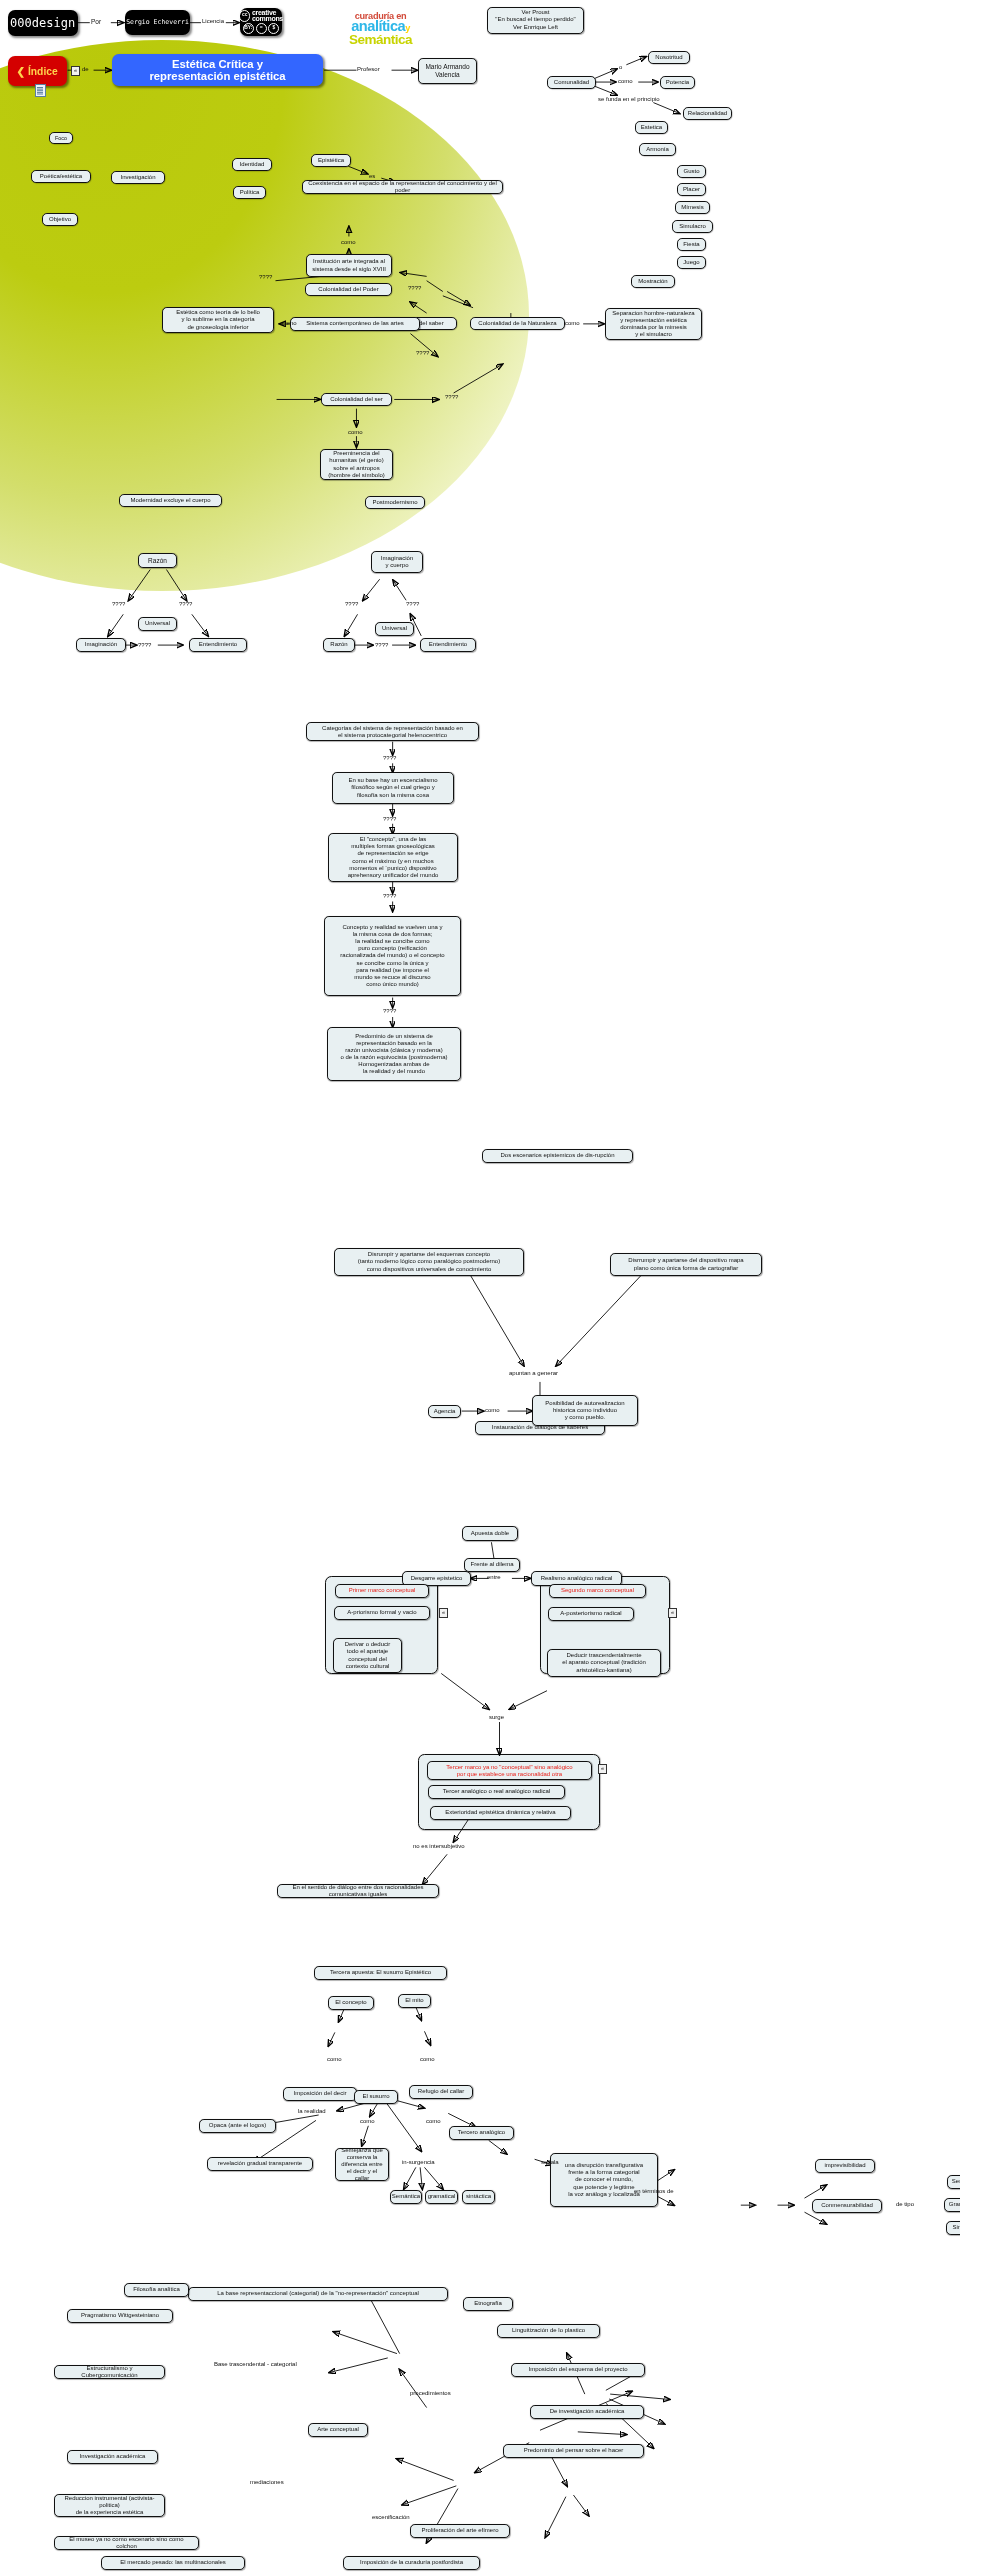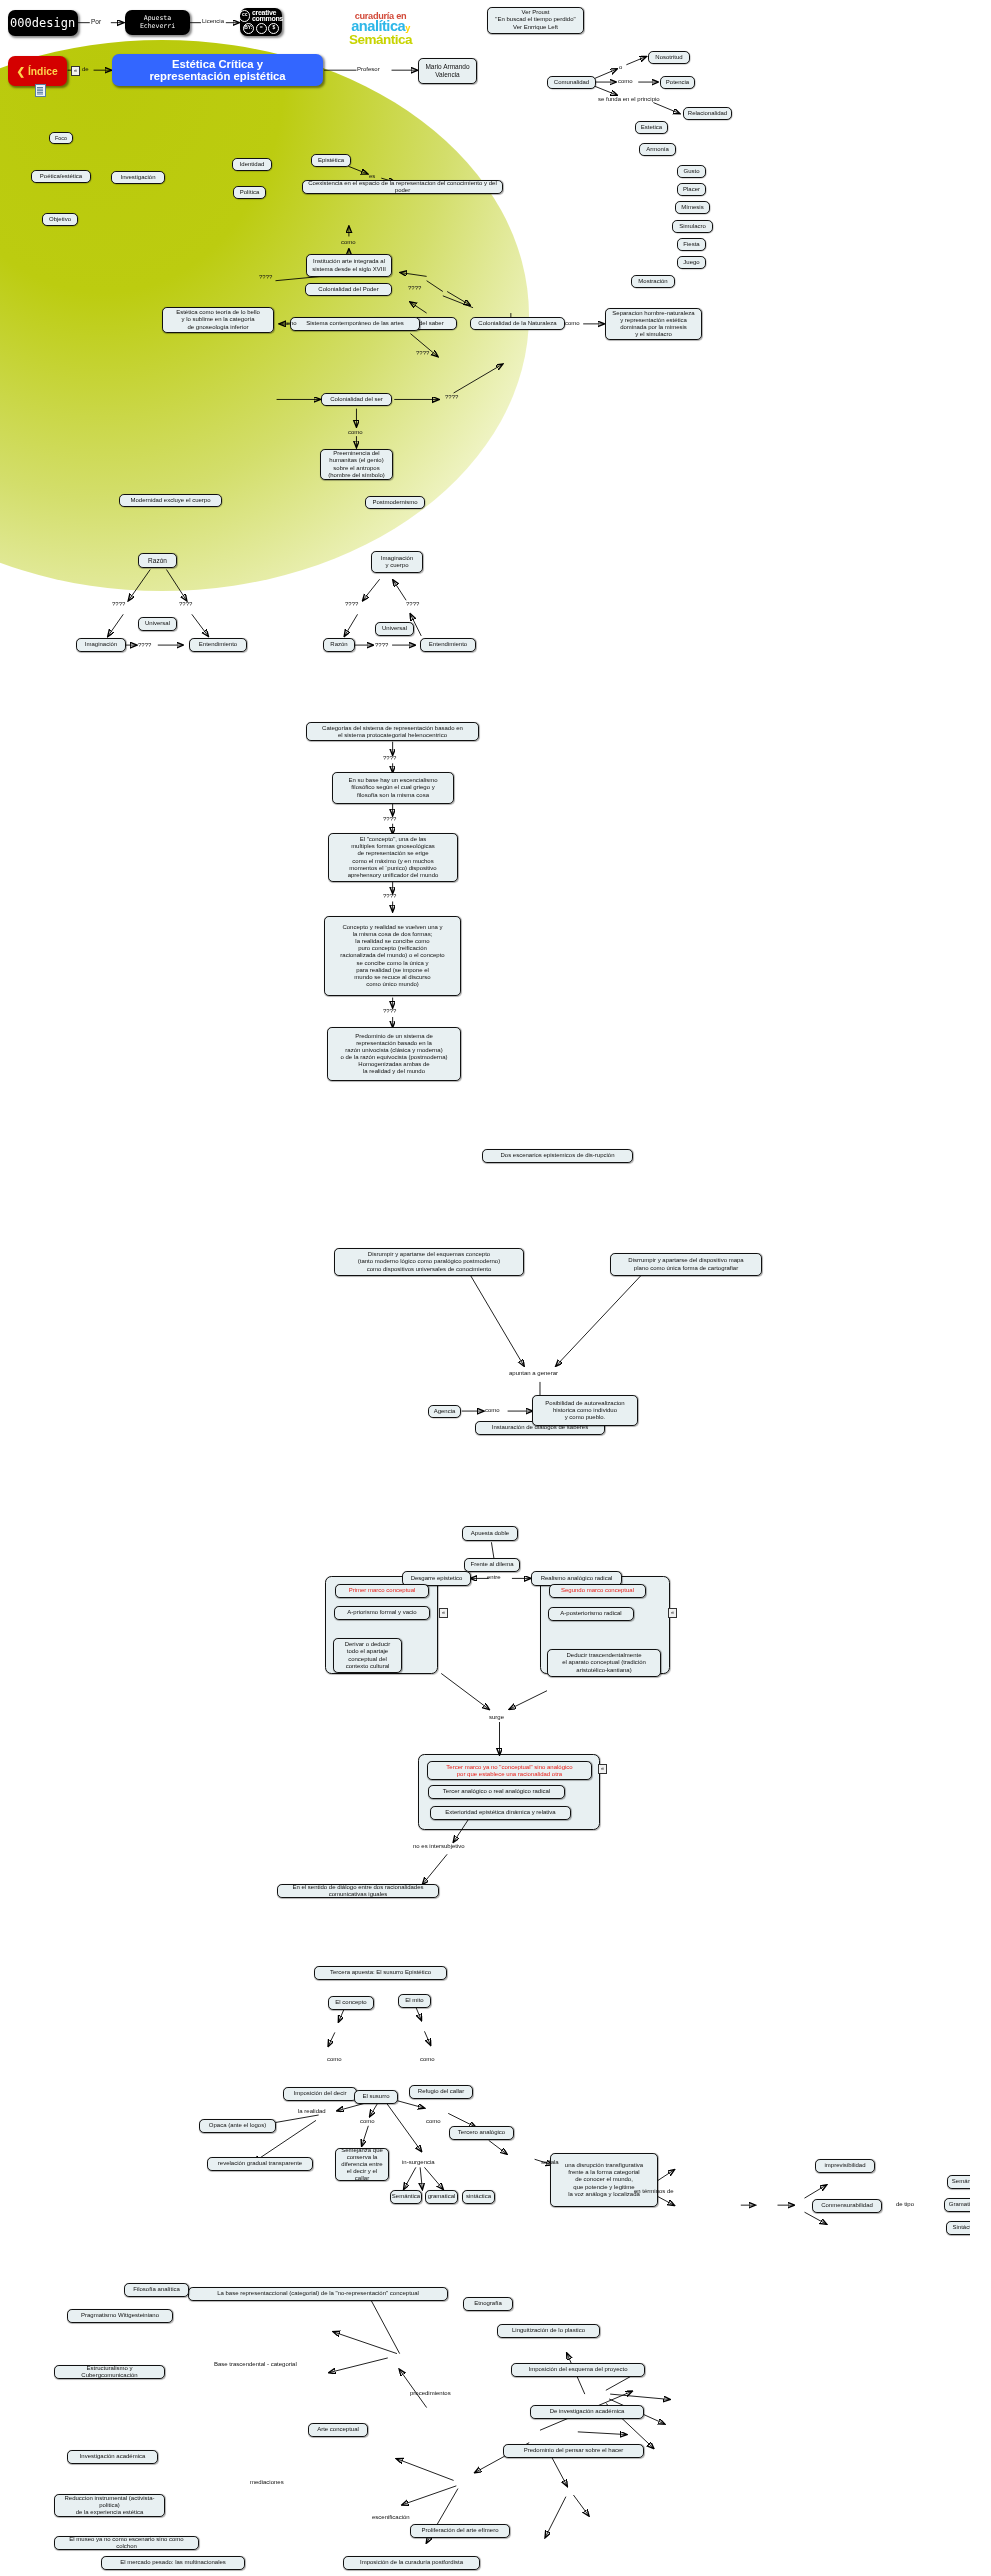--- a/index.html
+++ b/index.html
@@ -1,17 +1,17 @@
 <!DOCTYPE html>
 <html style="font-size:8.6px"><head>
 <meta charset="utf-8">
 <style>
   html,body{margin:0;padding:0;background:#fff;}
   body{font-family:"Liberation Sans",sans-serif;}
-  #canvas{position:relative;width:960px;height:2576px;background:#ffffff;overflow:hidden;padding-left:10px;}
+  #canvas{position:relative;width:960px;height:2576px;background:#ffffff;overflow:hidden;}
 
   
   #green-blob{
     position:absolute; left:-205px; top:40px; width:734px; height:551px;
     border-radius:50%;
     background:radial-gradient(ellipse at 42% 6%, #b9c90b 0%, #bccc10 30%, #d3de6b 58%, #edf2bd 80%, #ffffff 96%);
     z-index:0;
   }
 
   .node{
@@ -213,21 +213,21 @@
     <line x1="1048" y1="4625" x2="1010" y2="4700" marker-end="url(#ah)"></line>
     <line x1="1062" y1="4622" x2="1090" y2="4660" marker-end="url(#ah)"></line>
   </svg>
 
   <div class="hdr black mono" style="left:7.6px;top:9.7px;width:70px;height:26px;font-size:12px;">
     <span>000design</span>
   </div>
   <div class="lbl" style="left:91px;top:18px;font-size:6.5px;">Por</div>
 
   <div class="hdr black mono" style="left:125px;top:9.7px;width:65px;height:25px;font-size:6.5px;">
-    <span>Apuesta Echeverri</span>
+    <span>Sergio Echeverri</span>
   </div>
   <div class="lbl" style="left:202px;top:18.4px;font-size:6px;">Licencia</div>
 
   <div class="hdr black" style="left:240px;top:8px;width:40px;height:26px;flex-direction:column;gap:1.1px;padding:1.1px;">
     <div class="ccrow">
       <span class="ccring">cc</span>
       <span class="cctxt">
         <span>creative</span><br>
         <span>commons</span>
       </span>

